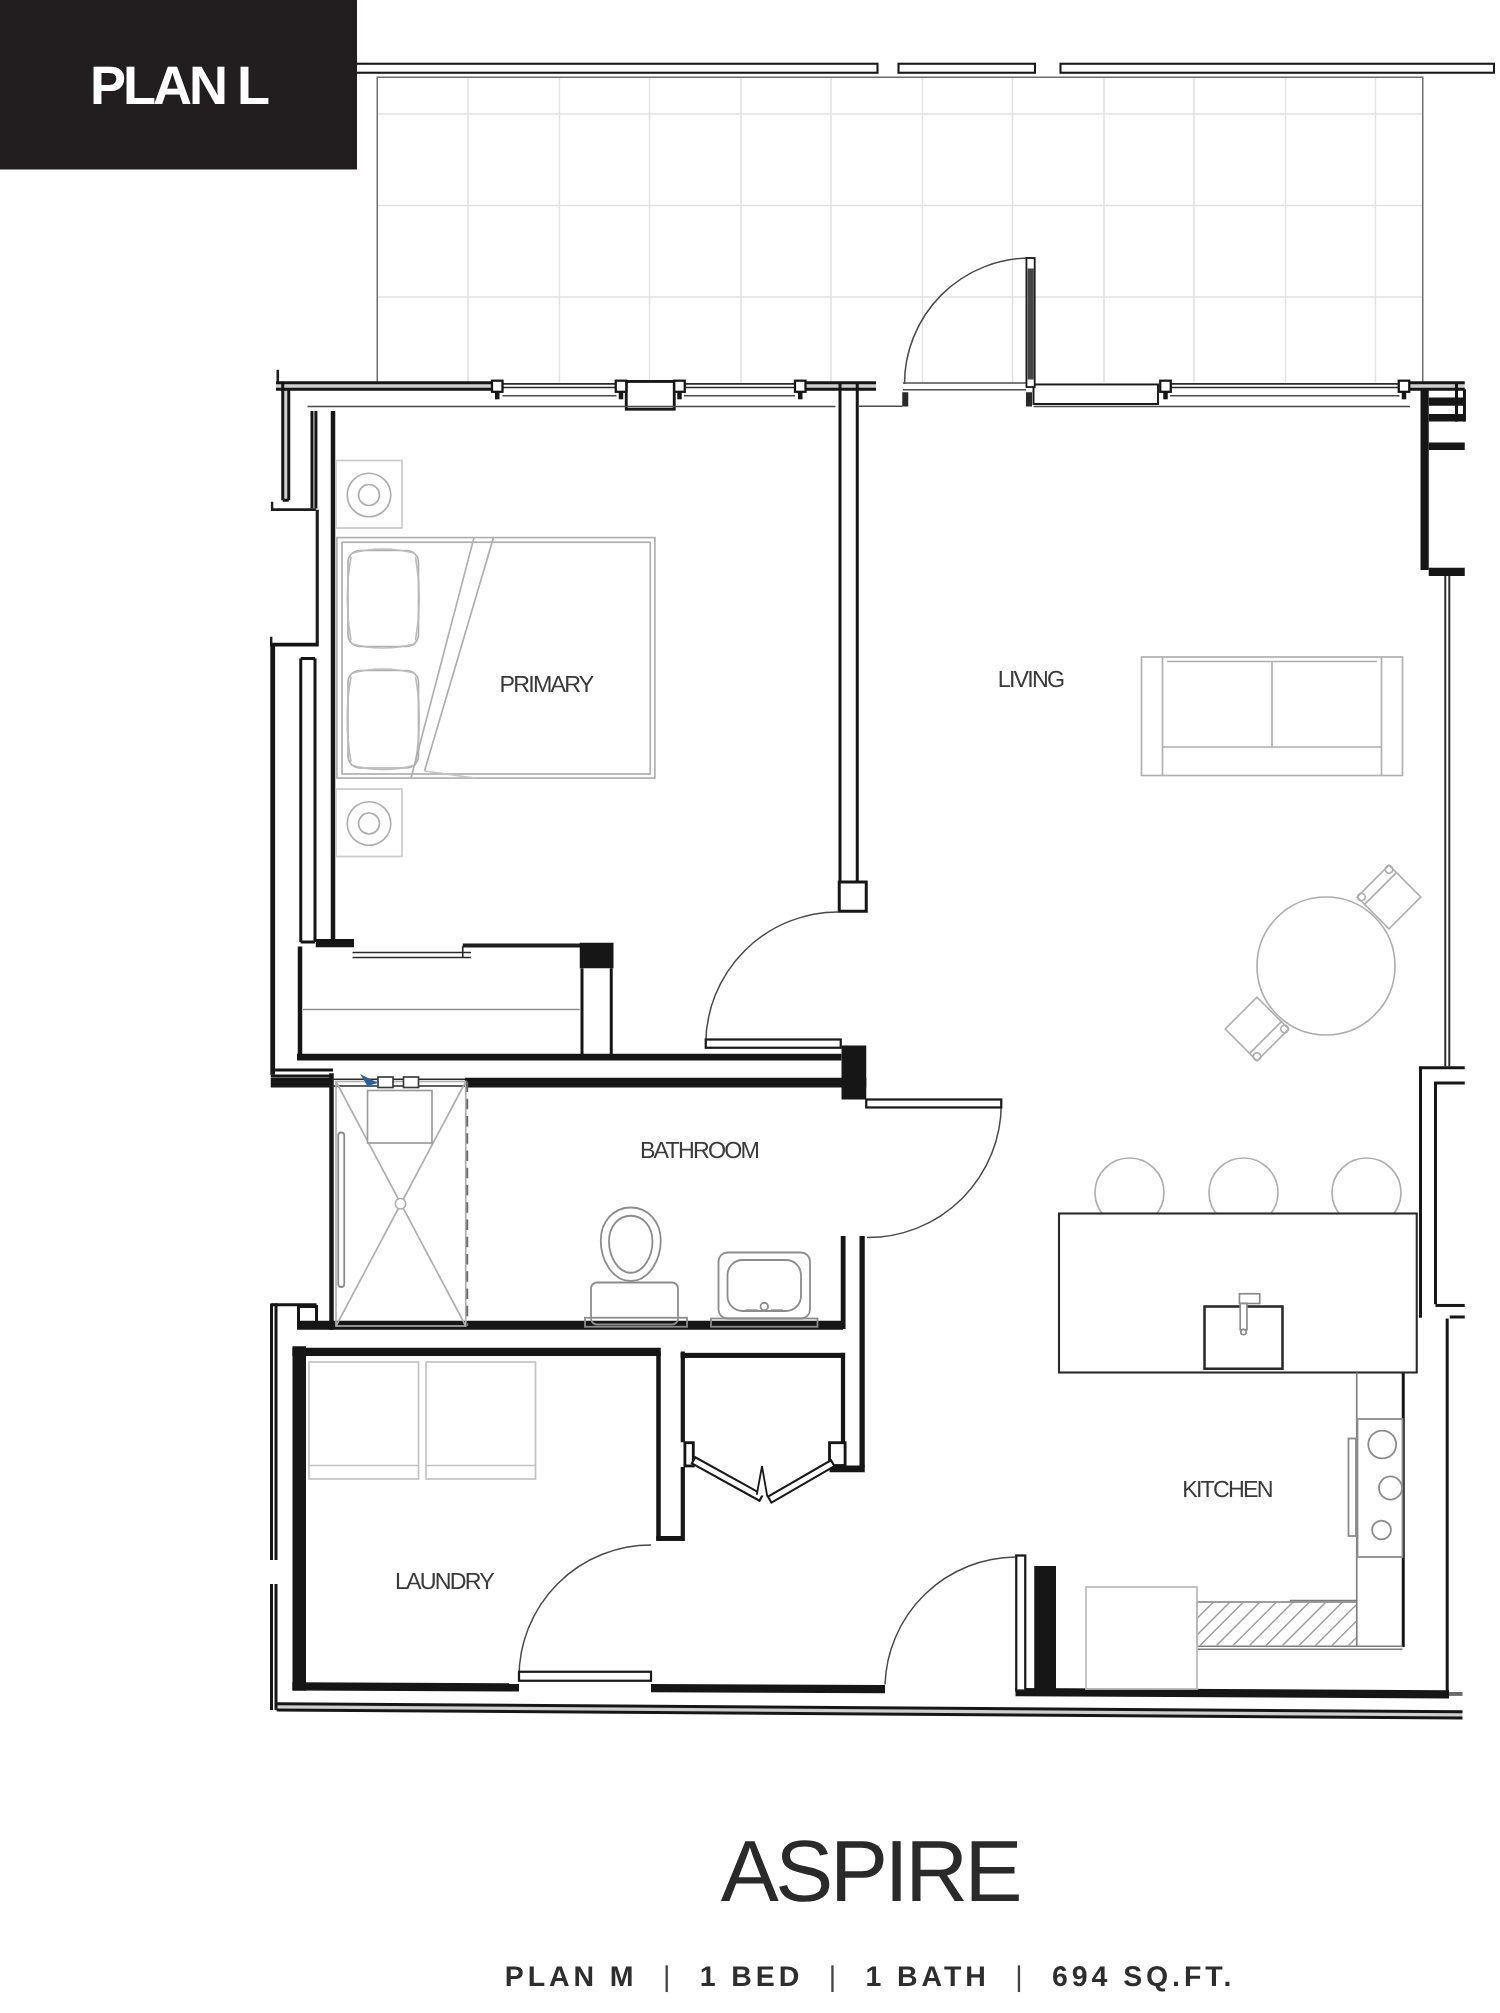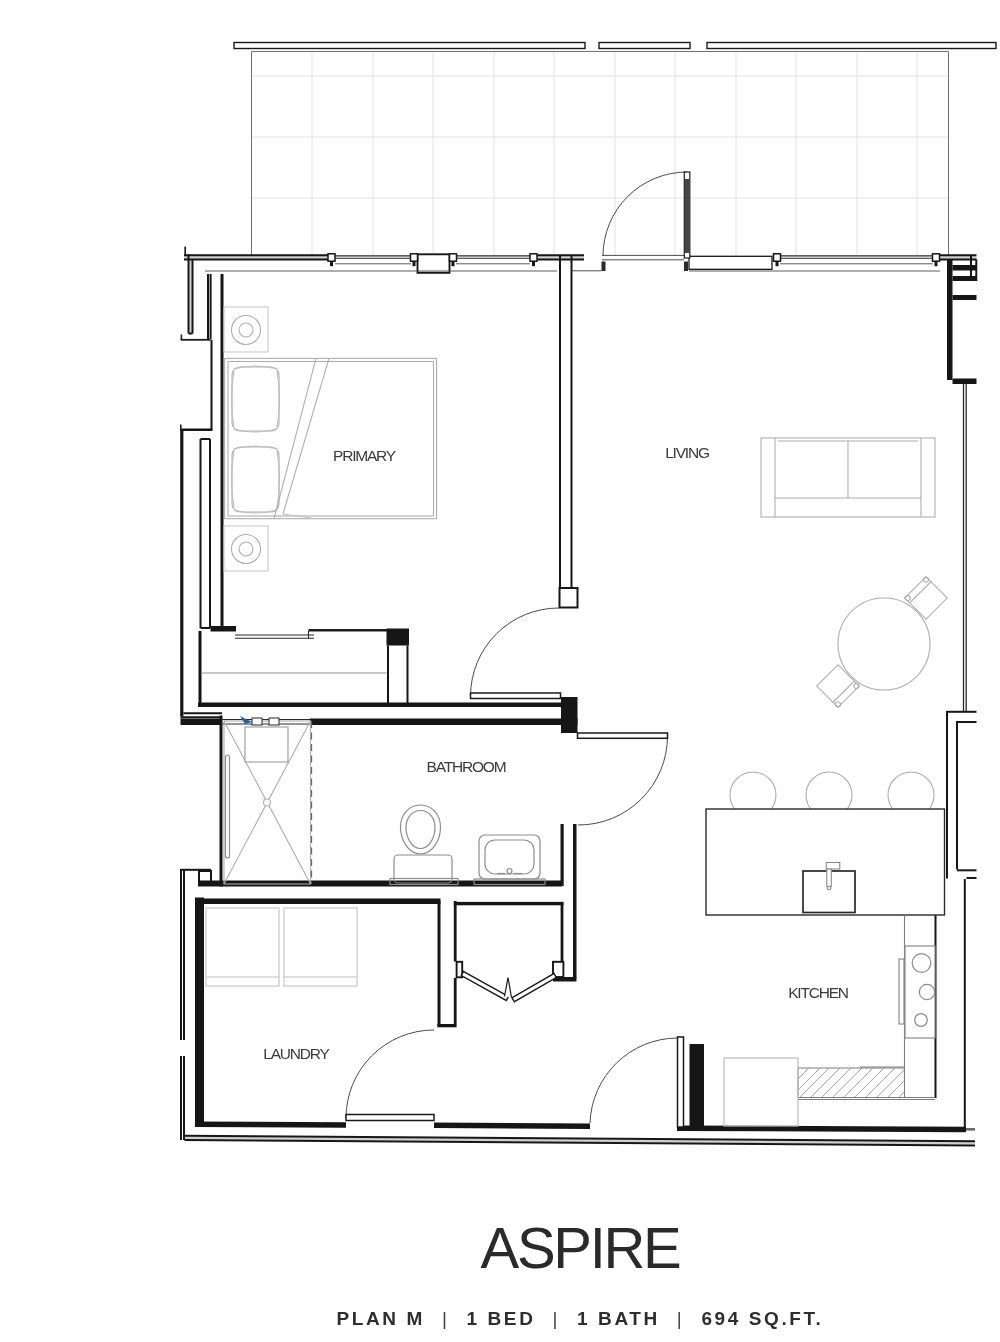--- a/index.html
+++ b/index.html
@@ -443,15 +443,18 @@
   </g>
 
   <g id="labels">
     <text x="364" y="461" text-anchor="middle">PRIMARY</text>
     <text x="687" y="458" text-anchor="middle">LIVING</text>
     <text x="466" y="772" text-anchor="middle">BATHROOM</text>
     <text x="296" y="1059" text-anchor="middle">LAUNDRY</text>
     <text x="818" y="998" text-anchor="middle">KITCHEN</text>
   </g>
 </svg>
+<div id="planbox">
+      <span>PLAN L</span>
+    </div>
 <div id="aspire">ASPIRE</div>
 <div id="subtitle">PLAN M<span class="sp">|</span>1 BED<span class="sp">|</span>1 BATH<span class="sp">|</span>694 SQ.FT.</div>
 </div>
 
 </body></html>

